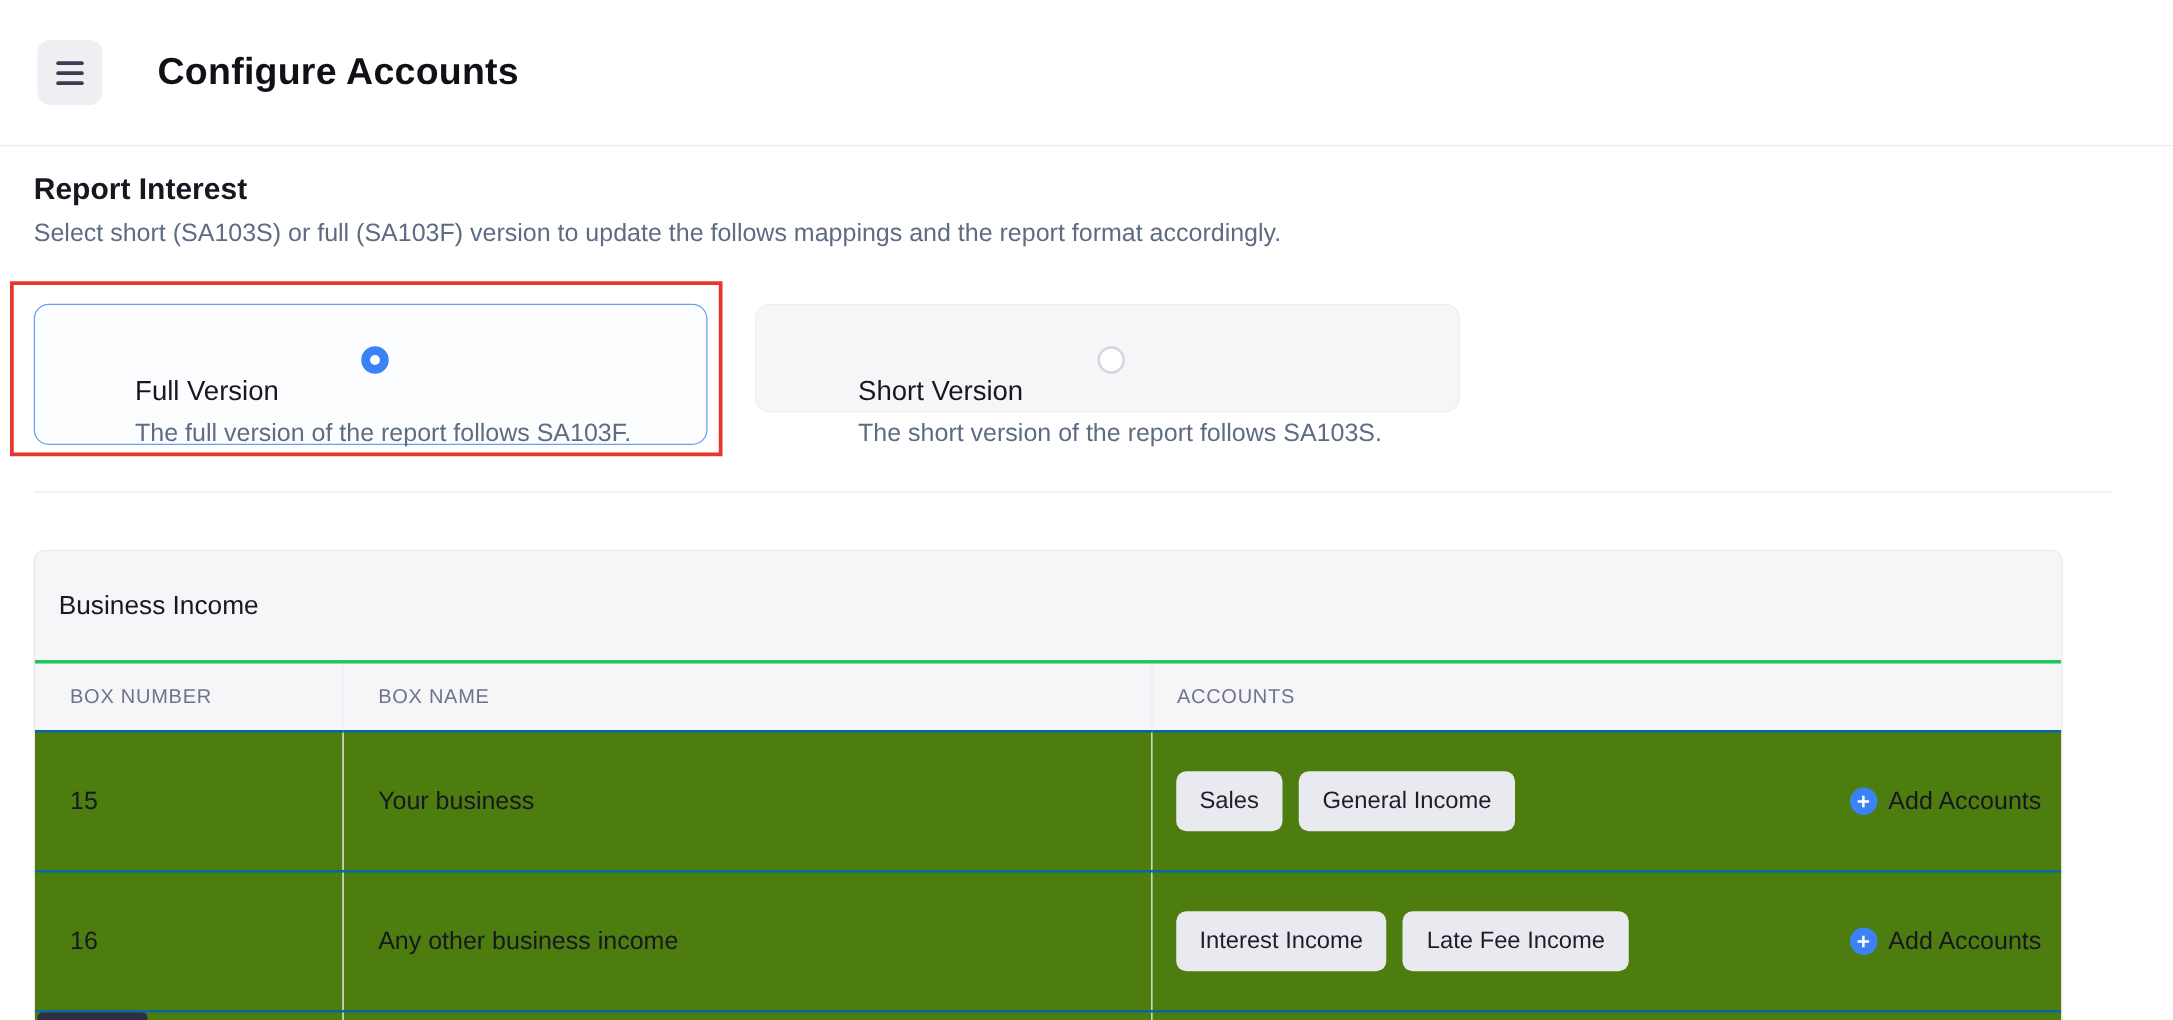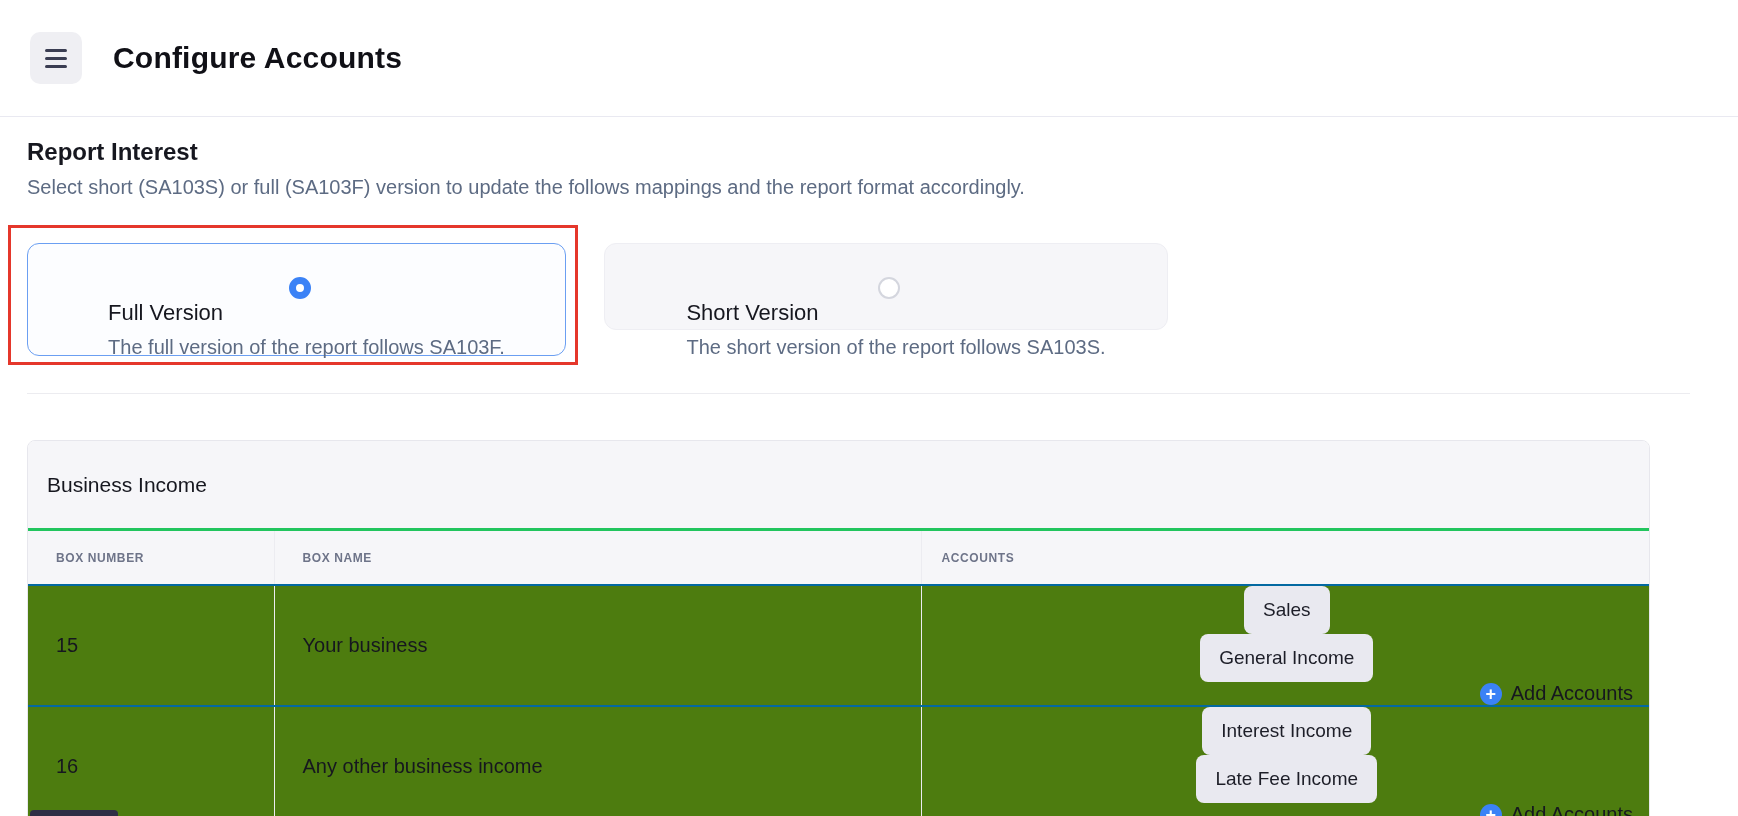--- a/index.html
+++ b/index.html
@@ -10,21 +10,21 @@
     --text-gray:#5d6b83;
     --th-gray:#6e7489;
     --line:#ececf1;
     --panel-bg:#f6f6f9;
   }
   *{margin:0;padding:0;box-sizing:border-box;}
   html,body{width:1738px;height:816px;overflow:hidden;background:#fff;
     font-family:"Liberation Sans", sans-serif;color:var(--text-dark);}
 
   
-  .topbar{height:117px;display:flex;align-items:center;gap:31px;
+  .topbar{height:117px;display:flex;align-items:center;gap:44px;
     padding-left:30px;border-bottom:1px solid #e9e9f1;background:#fff;}
   .menu-btn{width:52px;height:52px;background:#efeff3;border:none;border-radius:10px;
     display:flex;flex-direction:column;align-items:center;justify-content:center;gap:5px;cursor:pointer;}
   .menu-btn span{display:block;width:22px;height:3px;background:#3a3d52;border-radius:2px;}
   .page-title{font-size:30px;font-weight:700;letter-spacing:.2px;color:#101016;}
 
   
   .main{padding:0 27px;}
   .rv-title{margin-top:21px;font-size:24px;font-weight:700;color:#16171f;}
   .rv-desc{margin-top:10px;font-size:20px;color:var(--text-gray);}
@@ -48,29 +48,29 @@
 
   
   .panel{margin-top:46px;width:1623px;border:1px solid #e7e7ed;border-radius:8px 8px 0 0;
     overflow:hidden;background:#fff;}
   .panel-header{height:90px;background:var(--panel-bg);display:flex;align-items:center;
     padding-left:19px;border-bottom:3px solid #22c55e;}
   .panel-title{font-size:21px;font-weight:500;color:#16171f;}
 
   table{width:100%;border-collapse:collapse;table-layout:fixed;}
   col.c1{width:246px;} col.c2{width:647px;} col.c3{width:728px;}
-  thead th{height:54px;background:var(--panel-bg);font-size:12px;font-weight:700;
+  thead th{height:54px;background:var(--panel-bg);font-size:16px;font-weight:400;
     color:var(--th-gray);letter-spacing:.6px;text-align:left;padding-left:28px;}
   thead th + th{border-left:1px solid var(--line);}
   thead th.accounts-th{padding-left:20px;}
   tbody td{height:112px;border-top:2px solid #0369a1;vertical-align:middle;
     padding-left:28px;font-size:20px;color:#16171f;background:#4d7c0f;}
   tbody td + td{border-left:1px solid var(--line);}
   td.accounts-cell{padding:0 16px 0 19px;}
-  .accounts-flex{display:flex;align-items:center;flex-direction:column;}
+  .accounts-flex{display:flex;align-items:center;gap:13px;}
   .chip{background:var(--chip-bg);border-radius:8px;padding:13px 19px;font-size:19px;
     color:#1d1e28;white-space:nowrap;}
   .add-btn{margin-left:auto;display:flex;align-items:center;gap:9px;background:none;
     border:none;cursor:pointer;padding:0;}
   .plus-circle{width:22px;height:22px;border-radius:50%;background:var(--accent);color:#fff;
     display:flex;align-items:center;justify-content:center;font-size:18px;font-weight:700;line-height:1;}
   .add-label{font-size:20px;font-weight:500;color:#16171f;}
   tr.partial td{height:40px;}
 
   .dark-strip{position:absolute;left:30px;top:810px;width:88px;height:6px;

